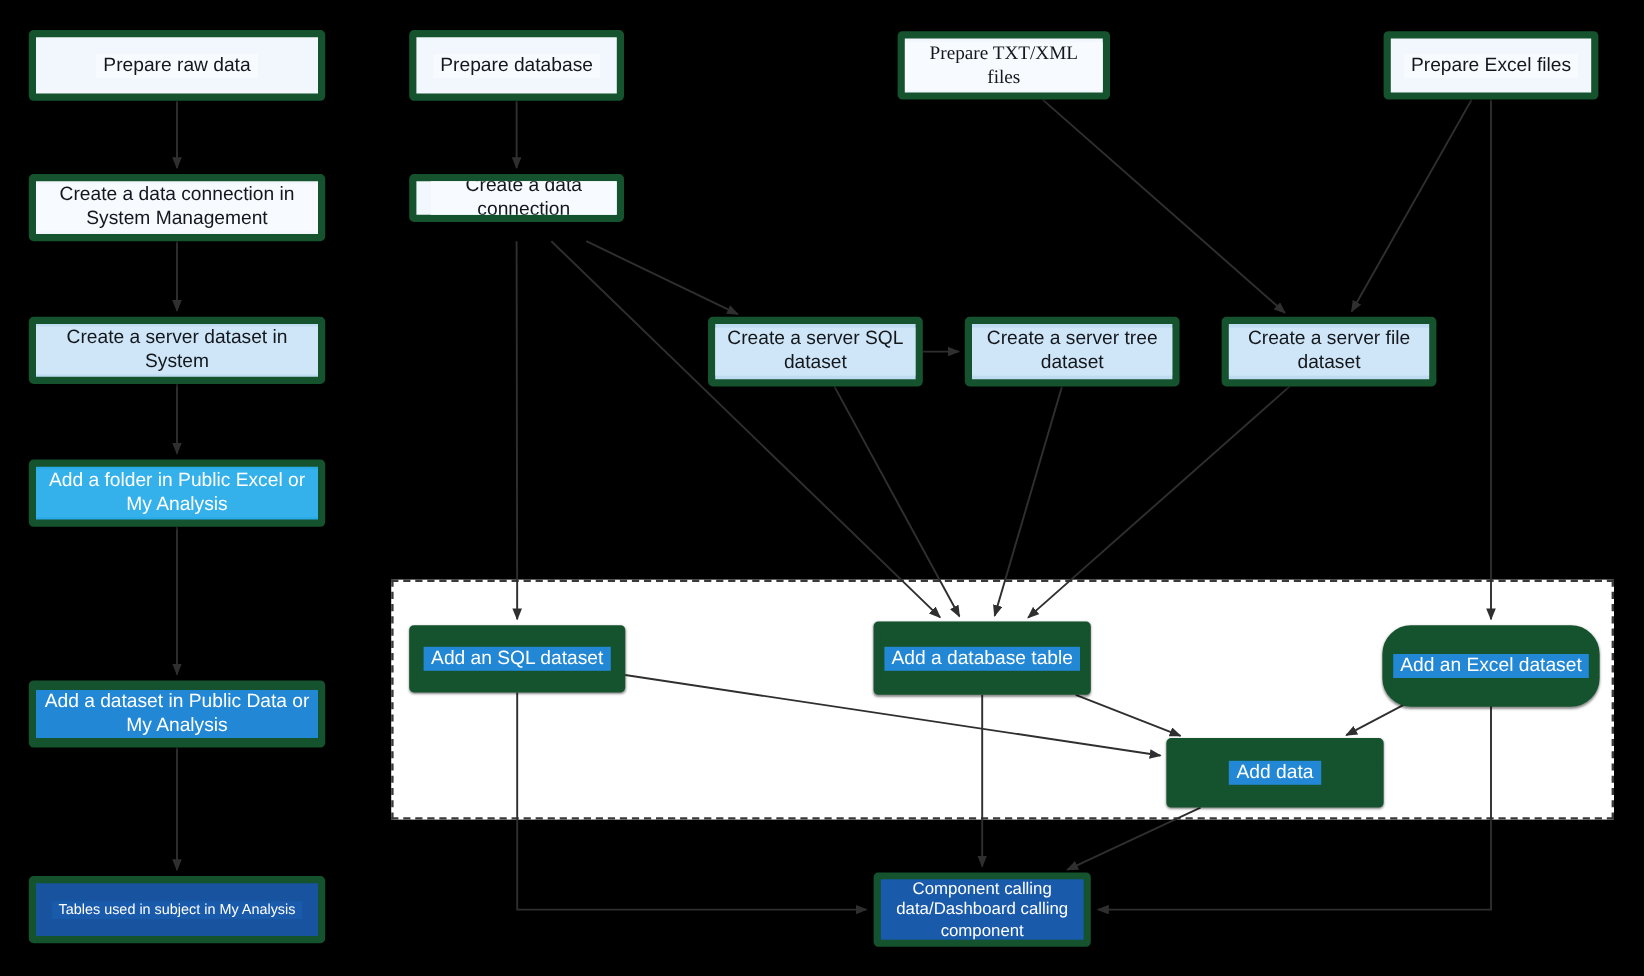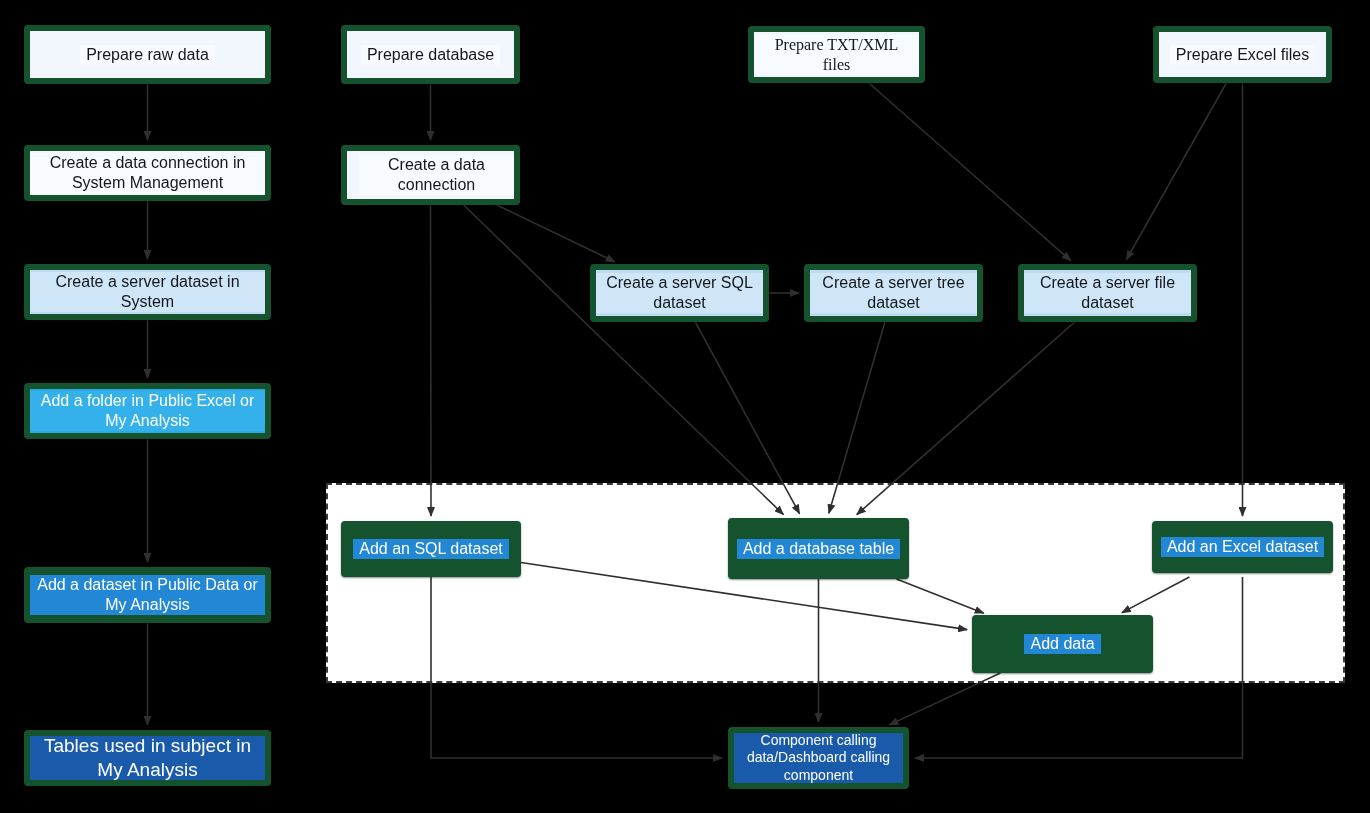--- a/index.html
+++ b/index.html
@@ -21,21 +21,21 @@
   }
   .node span{display:block;padding:0 6px;}
   
   .s-white{background:#f2f7fd;color:#14181c;font-size:16px;}
   .s-lblue{background:#bfdcf3;color:#14181c;font-size:16px;}
   .s-lblue2{background:#bedbf2;color:#14181c;font-size:16px;}
   .s-cyan{background:#2aaae7;color:#ffffff;font-size:16px;}
   .s-cyan span{background:#34b1ea;}
   .s-blue{background:#14532d;color:#ffffff;font-size:16px;}
   .s-blue span{background:#2287d4;}
-  .s-navy{background:#17539e;color:#ffffff;font-size:19px;}
+  .s-navy{background:#17539e;color:#ffffff;font-size:12px;}
   .s-navy span{background:#1a5aab;}
   .s-navy2{background:#17539e;color:#ffffff;font-size:14px;}
   .s-navy2 span{background:#1a5aab;}
   .s-lblue span,.s-lblue2 span{background:#cfe6f8;}
   .s-white span{background:#f7fbff;}
 </style>
 </head>
 <body>
 
 <div id="stage">
@@ -90,21 +90,21 @@
       </div>
       <div class="node s-blue" style="left: 24px; top: 567px; width: 247px; height: 56px;">
         <span>Add a dataset in Public Data or My Analysis</span>
       </div>
       <div class="node s-navy" style="left: 24px; top: 730px; width: 247px; height: 56px;">
         <span>Tables used in subject in My Analysis</span>
       </div>
       <div class="node s-white" style="left: 341px; top: 25px; width: 179px; height: 59px;">
         <span>Prepare database</span>
       </div>
-      <div class="node s-white" style="left: 341px; top: 145px; width: 179px; height: 60px; padding-left: 12px;">
+      <div class="node s-white" style="left: 341px; top: 145px; width: 179px; height: 40px; padding-left: 12px;">
         <span>Create a data connection</span>
       </div>
       <div class="node s-white" style="left: 748px; top: 26px; width: 177px; height: 57px; font-family: Liberation Serif, serif;">
         <span>Prepare TXT/XML files</span>
       </div>
       <div class="node s-white" style="left: 1153px; top: 26px; width: 179px; height: 57px;">
         <span>Prepare Excel files</span>
       </div>
       <div class="node s-lblue2" style="left: 590px; top: 264px; width: 179px; height: 58px;">
         <span>Create a server SQL dataset</span>
@@ -114,21 +114,21 @@
       </div>
       <div class="node s-lblue2" style="left: 1018px; top: 264px; width: 179px; height: 58px;">
         <span>Create a server file dataset</span>
       </div>
       <div class="node s-blue" style="left: 341px; top: 521px; width: 180px; height: 56px;">
         <span>Add an SQL dataset</span>
       </div>
       <div class="node s-blue" style="left: 728px; top: 518px; width: 181px; height: 61px;">
         <span>Add a database table</span>
       </div>
-      <div class="node s-blue" style="left: 1152px; top: 521px; width: 181px; height: 52px;">
+      <div class="node s-blue" style="left: 1152px; top: 521px; width: 181px; height: 68px; border-radius: 24px;">
         <span>Add an Excel dataset</span>
       </div>
       <div class="node s-blue" style="left: 972px; top: 615px; width: 181px; height: 58px;">
         <span>Add data</span>
       </div>
       <div class="node s-navy2" style="left: 728px; top: 727px; width: 181px; height: 62px;">
         <span>Component calling data/Dashboard calling component</span>
       </div>
     </div>
 

